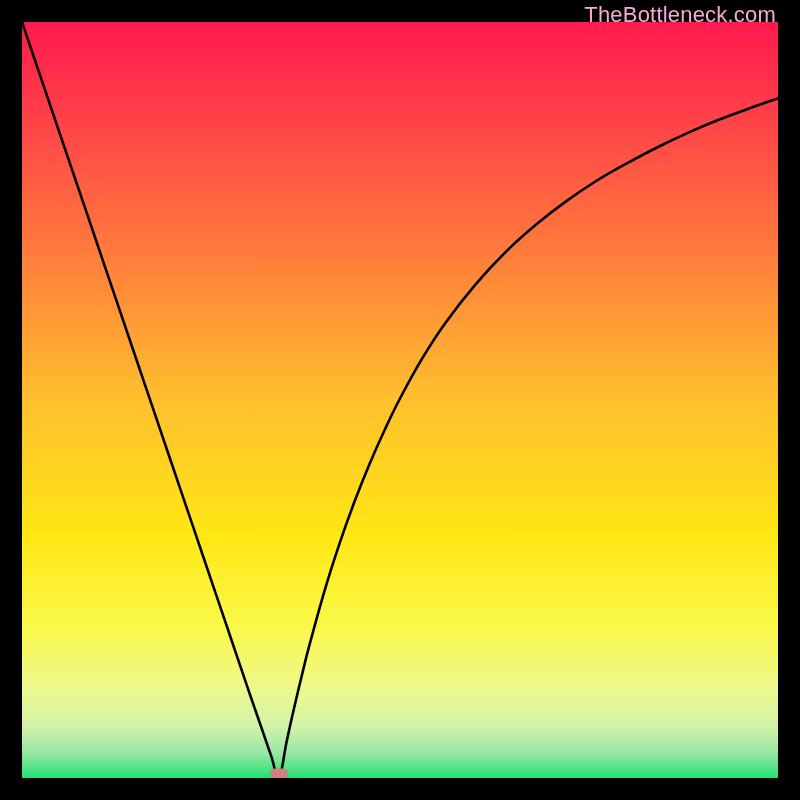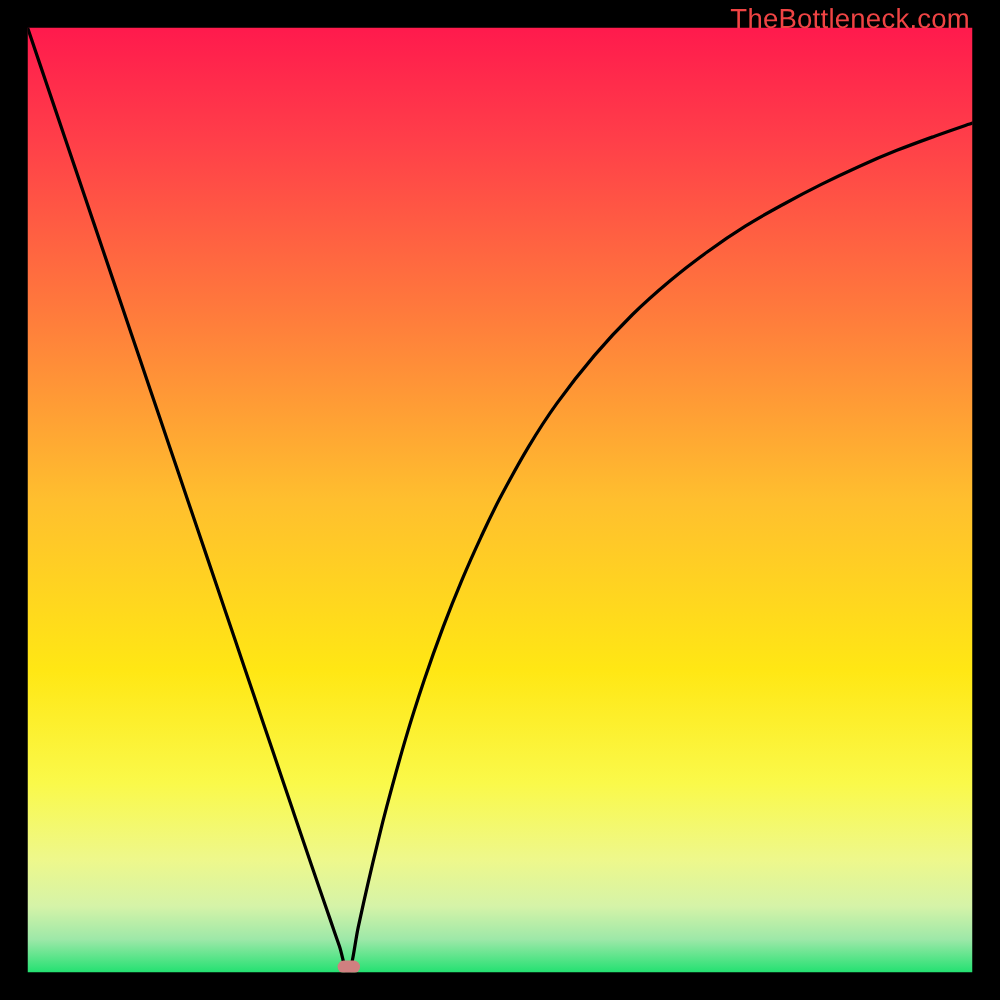--- a/index.html
+++ b/index.html
@@ -23,21 +23,21 @@
     position: absolute;
     left: 0;
     top: 0;
     width: 756px;
     height: 756px;
   }
   .watermark {
     position: absolute;
     top: 2px;
     right: 24px;
-    color: #ef4444;
+    color: #f9a8d4;
     font-size: 22px;
     font-weight: 500;
     letter-spacing: 0.2px;
     font-family: Arial, Helvetica, sans-serif;
   }
   svg {
     display: block;
   }
 </style>
 </head>

